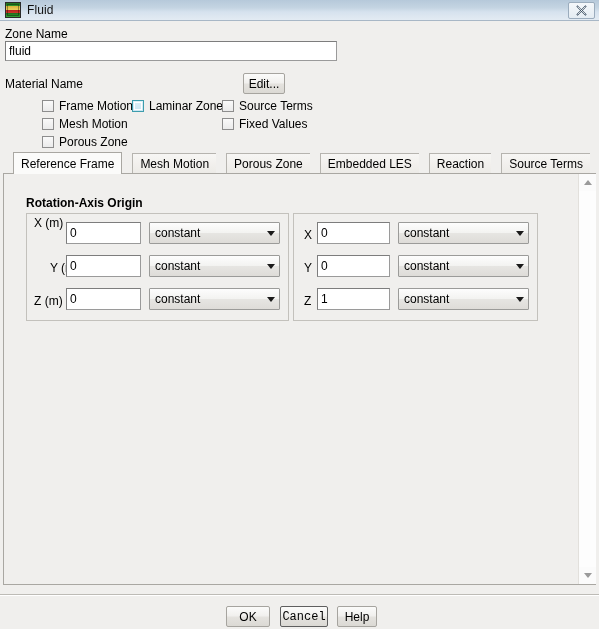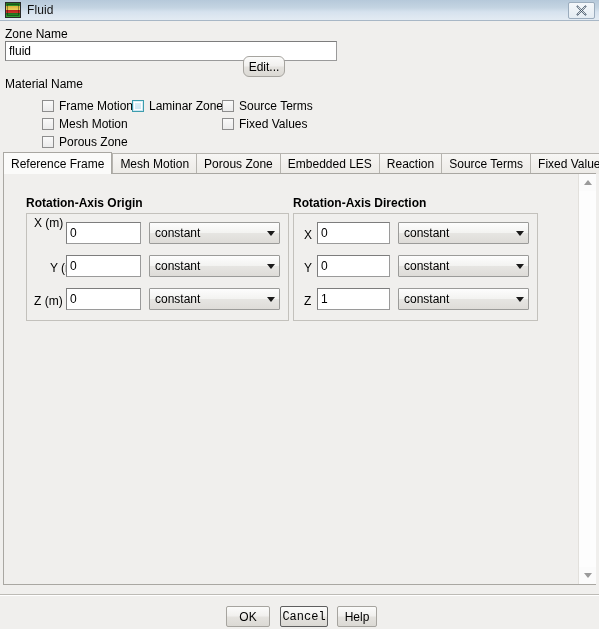--- a/index.html
+++ b/index.html
@@ -185,20 +185,21 @@
     align-items: center;
     font-size: 12px;
     color: #000;
     background: linear-gradient(to bottom, #f7f6f4 0%, #eceae6 100%);
     border: 1px solid #b6b4af;
     border-bottom: none;
     border-right: none;
     cursor: pointer;
     white-space: nowrap;
     position: relative;
+    margin-left: 10px;
   }
   .tab:last-child { border-right: 1px solid #b6b4af; }
   .tab.active {
     background: #fbfbfa;
     height: 22px;
     border: 1px solid #a9a7a2;
     border-bottom: none;
     z-index: 3;
     font-weight: normal;
   }
@@ -304,21 +305,21 @@
           <line x1="9.5" y1="1.5" x2="1.5" y2="9.5"></line>
         </g>
       </svg>
     </div>
   </div>
 
   <div class="lbl" style="left:5px; top:27px;">Zone Name</div>
   <div class="textbox" style="left:5px; top:41px; width:332px; height:20px;">fluid</div>
 
   <div class="lbl" style="left:5px; top:77px;">Material Name</div>
-  <div class="btn" style="left:243px; top:56px; width:42px; height:21px;border-radius:6px;">Edit...</div>
+  <div class="btn" style="left:243px; top:73px; width:42px; height:21px;">Edit...</div>
 
   <div class="checkrow" style="left:5px; top:99px;">
     <span class="cbox"></span>
     <span class="cbox-label">Frame Motion</span>
   </div>
 
   <div class="checkrow" style="left:95px; top:99px;">
     <span class="cbox hl"></span>
     <span class="cbox-label">Laminar Zone</span>
   </div>
@@ -397,21 +398,20 @@
         <div class="textbox" style="left:40px; top:92px; width:75px; height:22px;">0</div>
         <div class="combo" style="left:123px; top:92px; width:131px; height:22px;">
           <span class="combo-text">constant</span>
           <span class="combo-arrow">
               <i class="tri-down"></i>
             </span>
         </div>
       </div>
 
       <div class="group" style="left:289px; top:22px; width:245px; height:125px;">
-        <div class="group-title">Rotation-Axis Direction</div>
         <div class="group-frame" style="width:245px; height:108px;"></div>
 
         <div class="lbl" style="left:11px; top:32px;">X</div>
         <div class="textbox" style="left:24px; top:26px; width:73px; height:22px;">0</div>
         <div class="combo" style="left:105px; top:26px; width:131px; height:22px;">
           <span class="combo-text">constant</span>
           <span class="combo-arrow">
               <i class="tri-down"></i>
             </span>
         </div>

